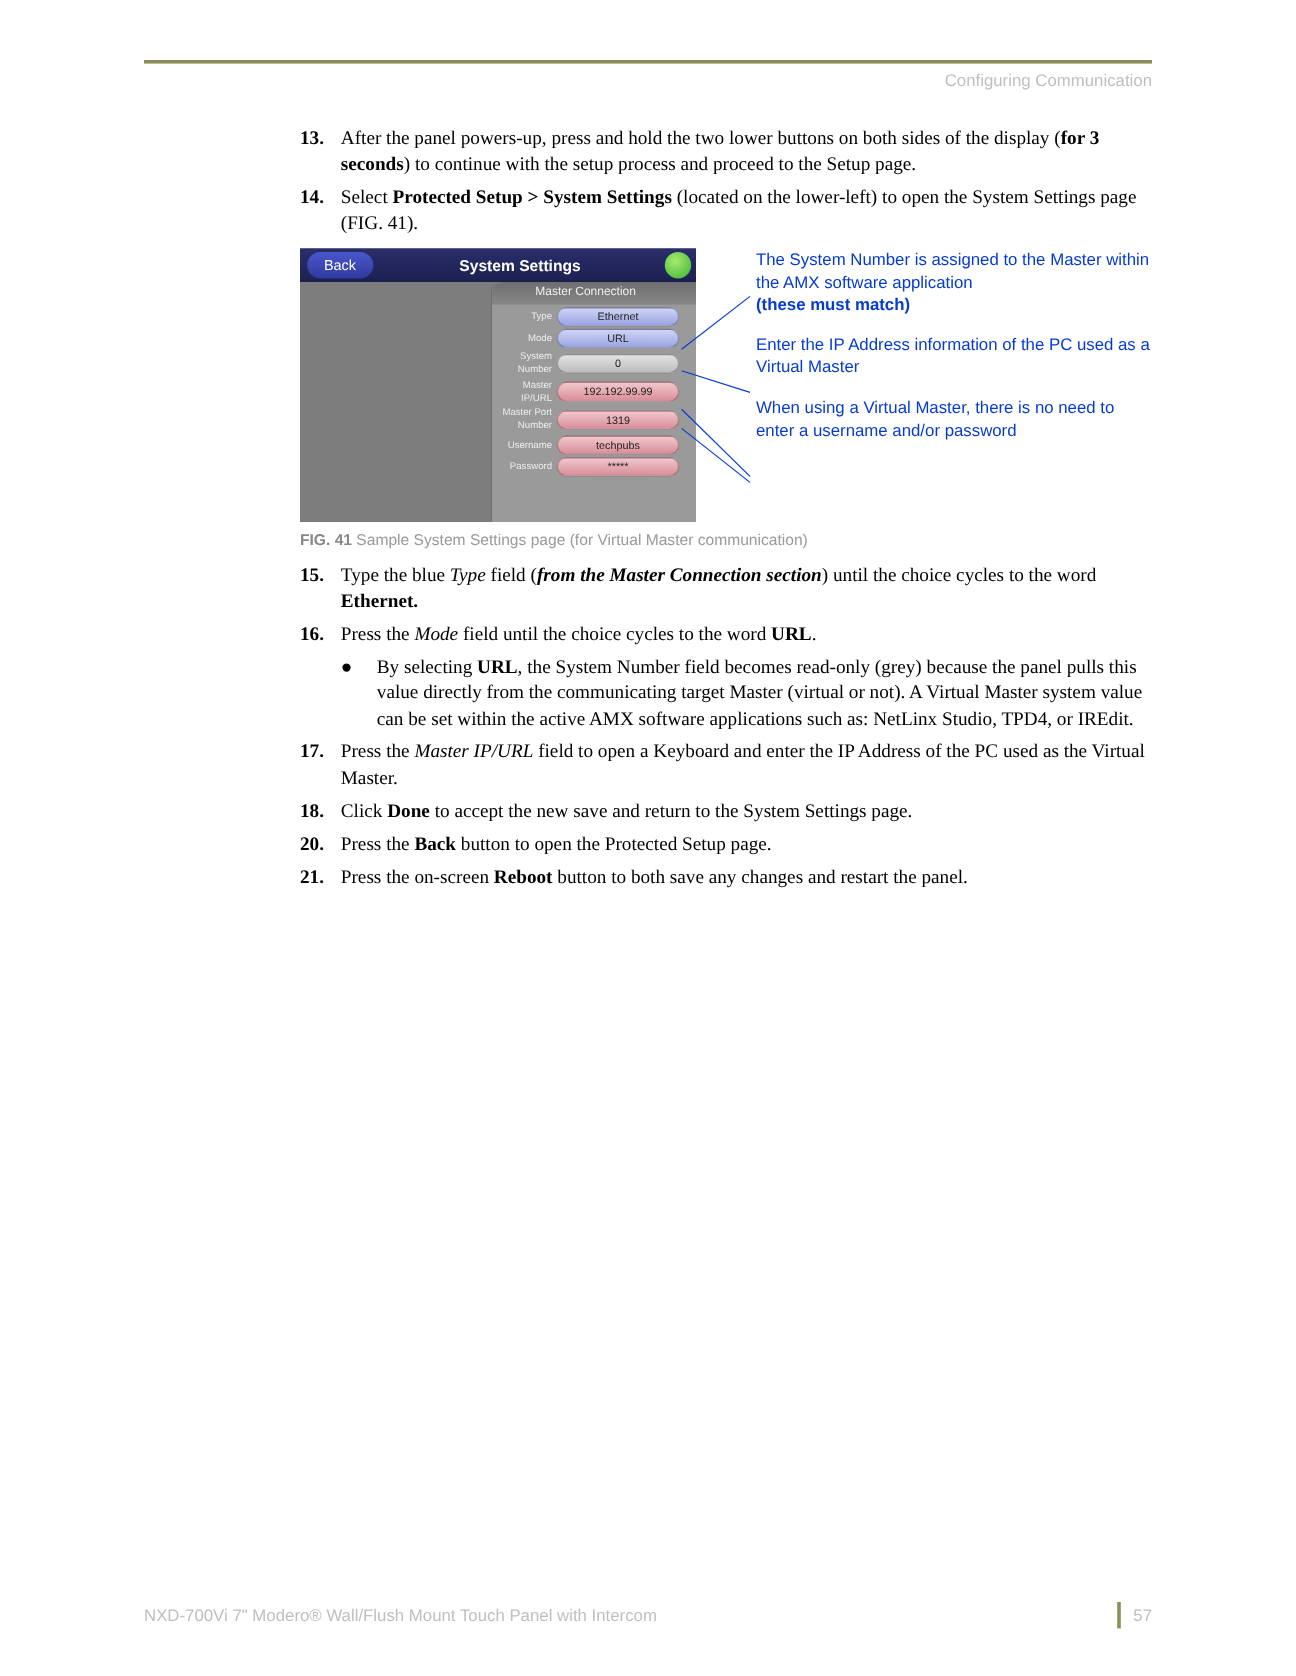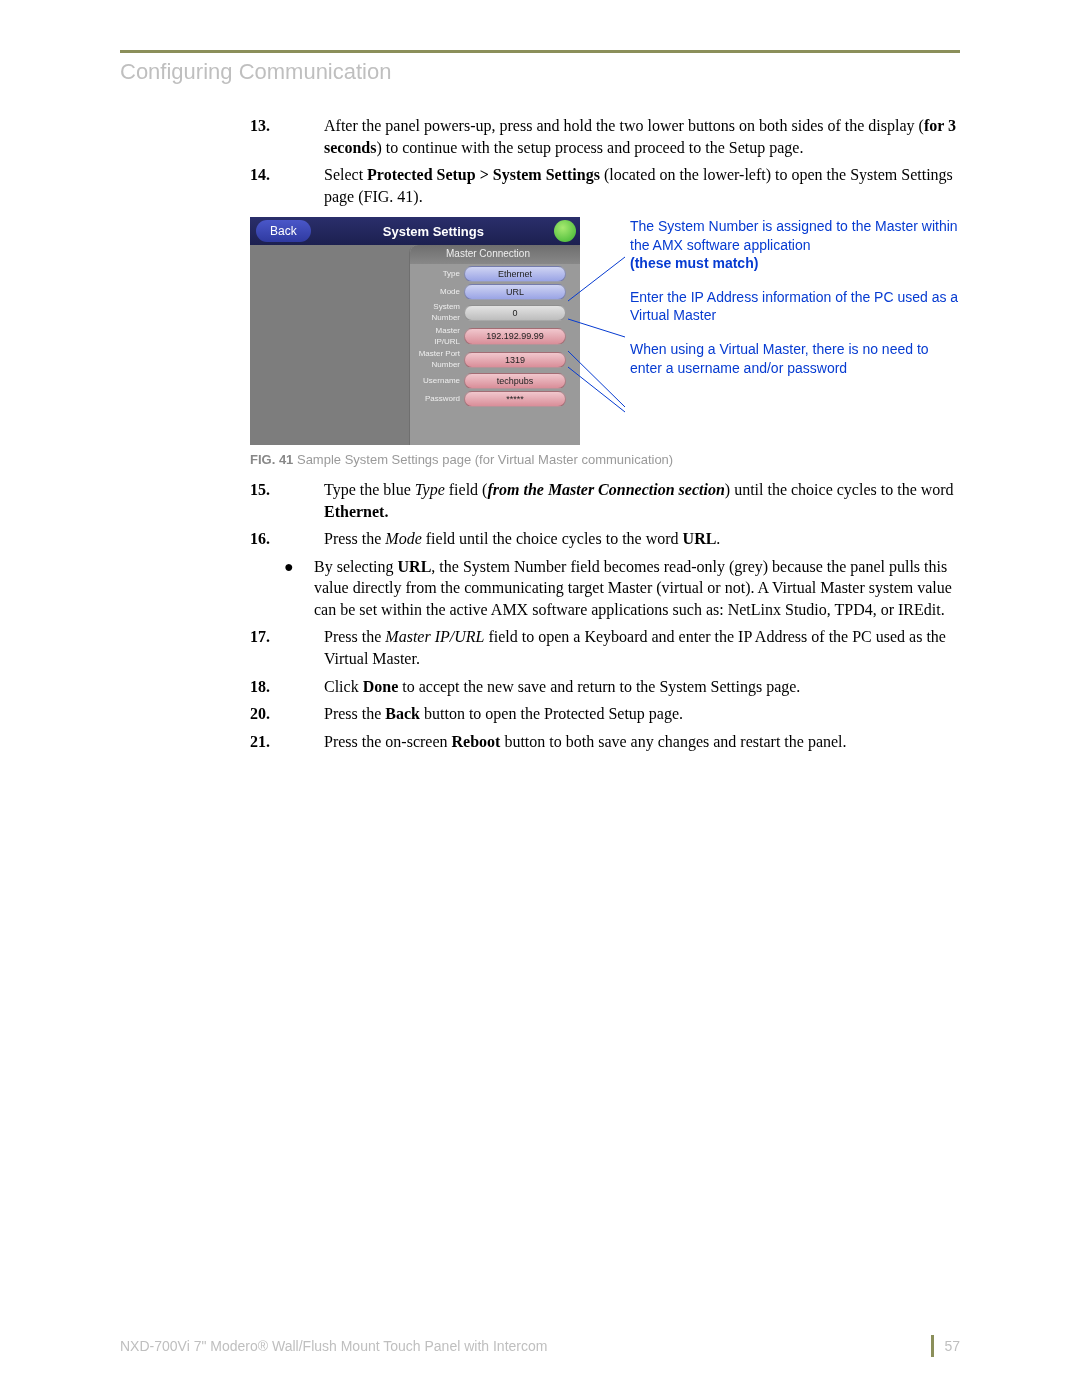--- a/index.html
+++ b/index.html
@@ -17,42 +17,42 @@
     width: 1080px;
     height: 1397px;
     box-sizing: border-box;
     padding: 40px 120px 40px 120px;
   }
   .rule {
     border-top: 3px solid #8b8f5a;
     margin: 10px 0 6px 0;
   }
   .section-header {
+    text-align: right;
     color: #bfbfbf;
     font-family: Arial, sans-serif;
-    font-size: 22px;
+    font-size: 14px;
     margin-bottom: 30px;
   }
   .content {
     margin-left: 130px;
     font-size: 16px;
     line-height: 1.35;
   }
   .step {
     display: flex;
     margin: 6px 0;
   }
   .step .num {
     font-weight: bold;
     width: 34px;
     flex-shrink: 0;
   }
   .step .txt {
     flex: 1;
-    margin-left: 40px;
   }
   .bullet-row {
     display: flex;
     margin: 4px 0 4px 34px;
   }
   .bullet-row .dot {
     width: 30px;
     flex-shrink: 0;
     font-size: 16px;
   }

